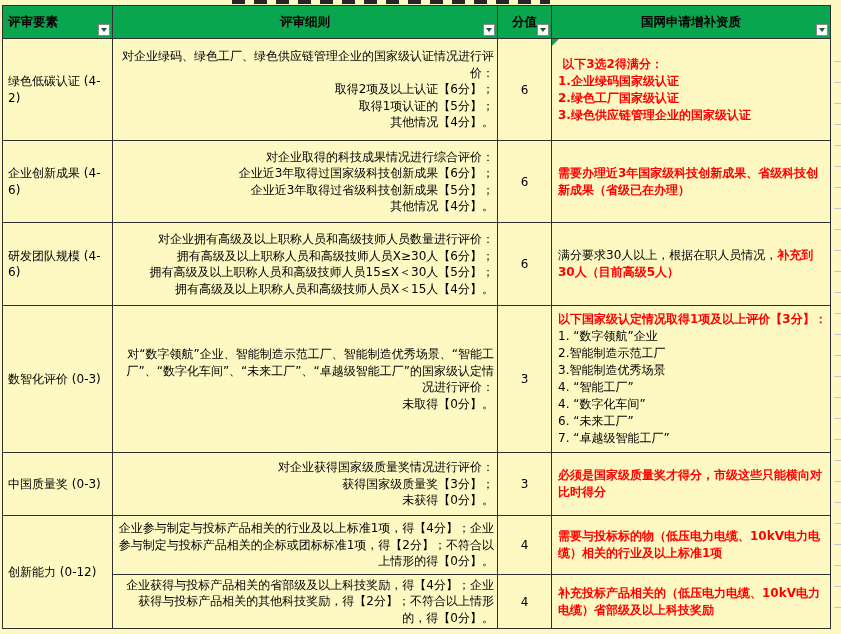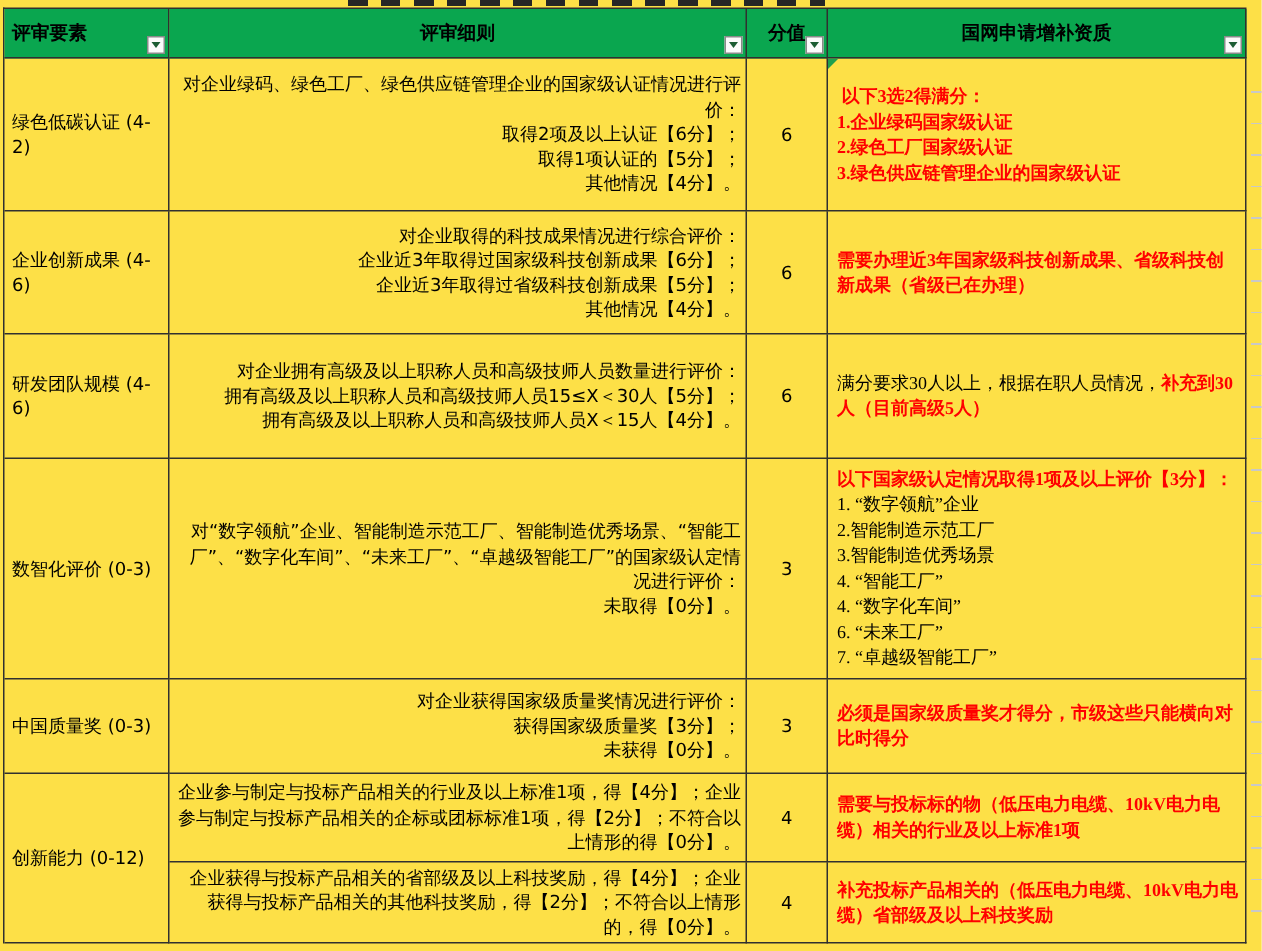--- a/index.html
+++ b/index.html
@@ -1,34 +1,34 @@
 <!DOCTYPE html>
 <html><head>
 <meta charset="utf-8">
 <style>
   html,body{margin:0;padding:0;background:#ffffff;}
   body{width:841px;height:634px;overflow:hidden;font-family:"DejaVu Sans","Liberation Sans",sans-serif;}
-  .sheet{position:relative;width:841px;height:634px;background:#fde047;}
+  .sheet{position:relative;width:841px;height:634px;background:#fef9c3;}
   .title-clip{position:absolute;left:232px;top:0;width:318px;height:4px;
     background:repeating-linear-gradient(90deg,#262626 0 13px,transparent 13px 22px);}
   .grid{position:absolute;left:2px;top:5px;width:828px;display:grid;
     grid-template-columns:110px 385px 54px 279px;
     grid-template-rows:33px 102px 82px 83px 147px 63px 59px 54px;
     border-top:1px solid #303030;border-left:1px solid #303030;box-sizing:content-box;}
   .cell{position:relative;box-sizing:border-box;border-right:1px solid #303030;border-bottom:1px solid #303030;
     font-size:12px;color:#000;overflow:hidden;}
   .hcell{background:#0aa64f;font-weight:bold;font-size:12.5px;display:flex;align-items:center;justify-content:center;color:#000;}
   .hcell.left{justify-content:flex-start;padding-left:5px;}
   .filter-btn{position:absolute;right:2px;bottom:2px;width:12px;height:12px;background:#fbfbfb;
     border:1px solid #8a8a8a;box-sizing:border-box;display:flex;align-items:center;justify-content:center;cursor:pointer;}
   .tri{width:0;height:0;border-left:3px solid transparent;border-right:3px solid transparent;border-top:4px solid #1c5c33;}
   .ecell{display:flex;align-items:center;padding:3px 3px 3px 5px;line-height:16.5px;}
   .rulescell{display:flex;flex-direction:column;justify-content:center;padding:3px 3px 3px 5px;line-height:16.5px;text-align:right;}
   .scell{display:flex;align-items:center;justify-content:center;}
-  .mcell{display:flex;flex-direction:column;justify-content:center;padding:3px 3px 3px 6px;line-height:17px;font-family:Liberation Serif, serif;}
+  .mcell{display:flex;flex-direction:column;justify-content:center;padding:3px 3px 3px 6px;line-height:17px;}
   .para{white-space:pre-wrap;}
   .seg{white-space:pre-wrap;}
   .seg.red{color:#ff0000;font-weight:bold;}
   .corner{position:absolute;left:0;top:0;width:0;height:0;
     border-top:7px solid #1fa04e;border-right:7px solid transparent;}
   .sliver{position:absolute;left:834px;top:41px;width:7px;height:587px;
     background:repeating-linear-gradient(180deg,transparent 0 20px,#c8c8c8 20px 21px);}
 </style>
 </head>
 <body>
@@ -92,20 +92,21 @@
         <span>6</span>
       </div>
       <div class="cell mcell" style="grid-area: 3 / 4;">
         <div class="para"><span class="seg red">需要办理近3年国家级科技创新成果、省级科技创新成果（省级已在办理）</span></div>
       </div>
       <div class="cell ecell" style="grid-area: 4 / 1;">
         <span>研发团队规模 (4-6)</span>
       </div>
       <div class="cell rulescell" style="grid-area: 4 / 2;">
         <div class="rline">对企业拥有高级及以上职称人员和高级技师人员数量进行评价：</div>
+        <div class="rline">拥有高级及以上职称人员和高级技师人员X≥30人【6分】；</div>
         <div class="rline">拥有高级及以上职称人员和高级技师人员15≤X＜30人【5分】；</div>
         <div class="rline">拥有高级及以上职称人员和高级技师人员X＜15人【4分】。</div>
       </div>
       <div class="cell scell" style="grid-area: 4 / 3;">
         <span>6</span>
       </div>
       <div class="cell mcell" style="grid-area: 4 / 4;">
         <div class="para"><span class="seg">满分要求30人以上，根据在职人员情况，</span><span class="seg red">补充到30人（目前高级5人）</span></div>
       </div>
       <div class="cell ecell" style="grid-area: 5 / 1;">

